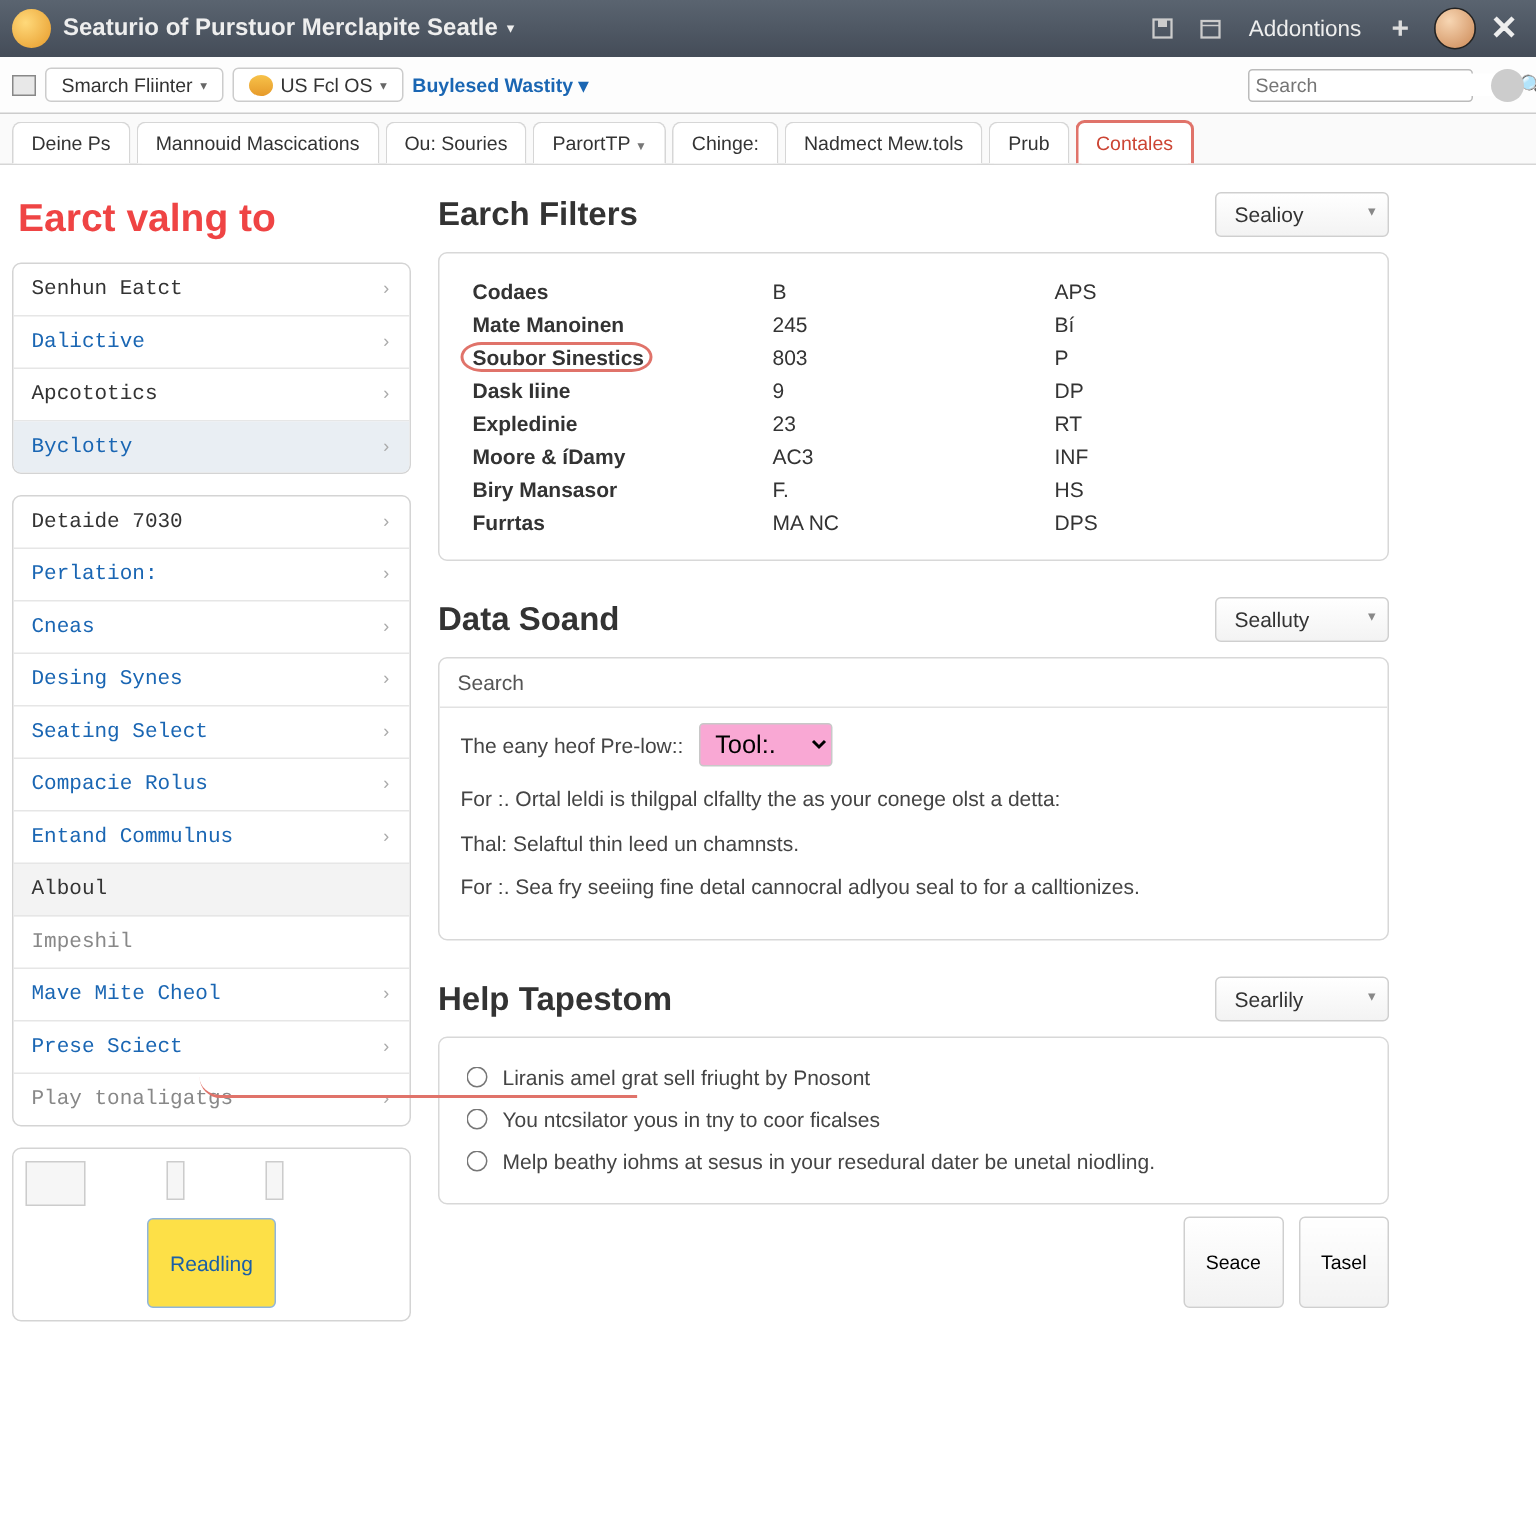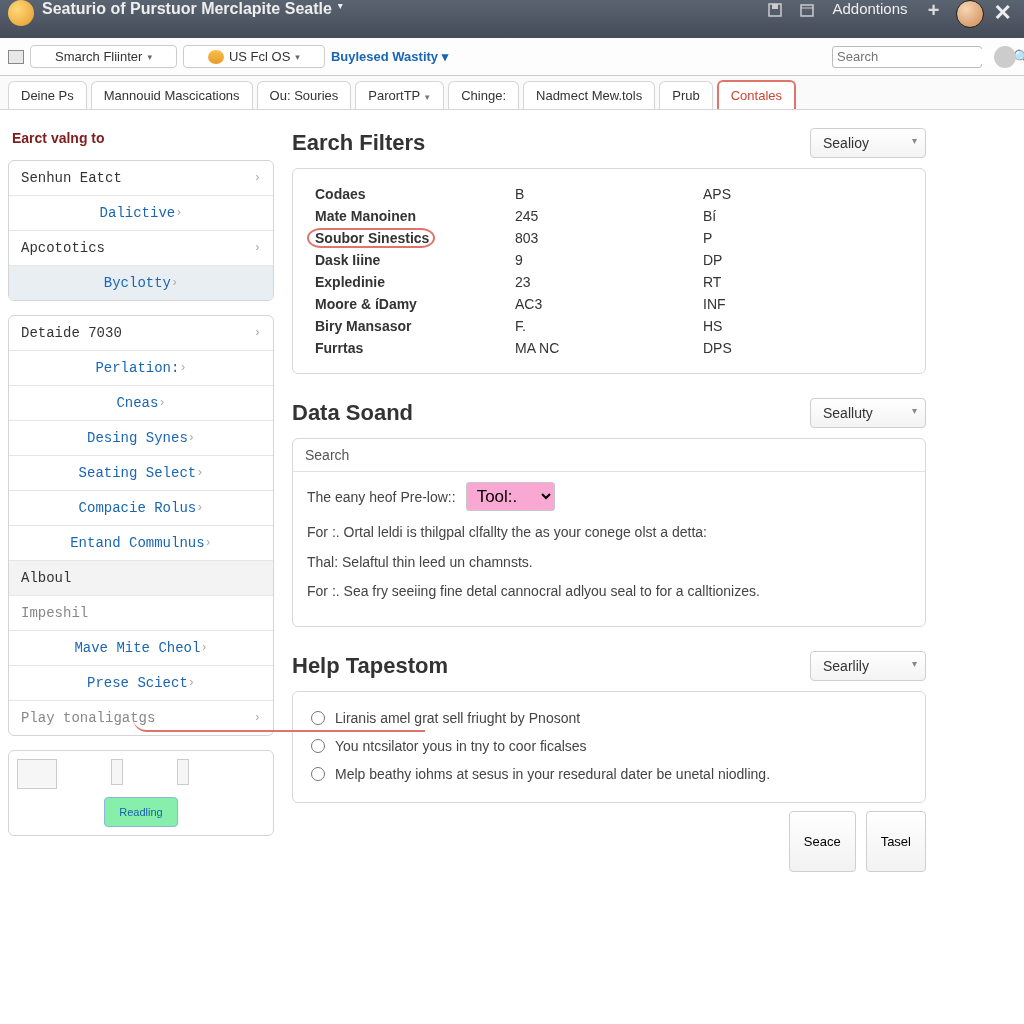--- a/index.html
+++ b/index.html
@@ -1,53 +1,53 @@
 <!DOCTYPE html>
 <html><head>
 <meta charset="utf-8">
 <style>
 * { margin: 0; padding: 0; box-sizing: border-box; }
 body { font-family: Arial, Helvetica, sans-serif; font-size: 13px; background: #fff; color: #333; width: 1024px; height: 1024px; overflow: hidden; }
-.titlebar { background: linear-gradient(#5a6470, #444c58); height: 38px; display: flex; padding: 0 8px; color: #eee; }
+.titlebar { background: linear-gradient(#5a6470, #444c58); height: 38px; display: flex; align-items: center; padding: 0 8px; color: #eee; }
 .titlebar .logo { width: 26px; height: 26px; background: radial-gradient(circle at 35% 35%, #ffd97a, #e69a2a); border-radius: 50%; margin-right: 8px; position: relative; }
 .titlebar .title { font-weight: bold; font-size: 16px; flex: 0 0 auto; }
 .titlebar .title-caret { margin-left: 6px; font-size: 10px; }
 .titlebar .spacer { flex: 1; }
 .titlebar .tb-icon { width: 20px; height: 20px; margin: 0 6px; display: flex; align-items: center; justify-content: center; color: #ddd; cursor: pointer; }
 .titlebar .addons { font-size: 15px; margin: 0 10px; }
 .titlebar .avatar { width: 28px; height: 28px; border-radius: 50%; background: radial-gradient(circle at 35% 30%, #f7d6b3, #cc8855); margin: 0 6px; border: 1px solid #222; }
 .titlebar .close { font-size: 22px; font-weight: bold; cursor: pointer; padding: 0 4px; }
 .toolbar1 { height: 38px; border-bottom: 1px solid #ccc; display: flex; align-items: center; padding: 0 8px; gap: 6px; background: #fdfdfd; }
-.pill { border: 1px solid #ccc; border-radius: 4px; padding: 3px 24px; display: inline-flex; align-items: center; gap: 5px; font-size: 13px; background: #fff; }
+.pill { border: 1px solid #ccc; border-radius: 4px; padding: 3px 10px; display: inline-flex; align-items: center; gap: 5px; font-size: 13px; background: #fff; }
 .pill .caret { font-size: 9px; color: #666; }
 .link-blue { color: #1a66b3; font-weight: bold; cursor: pointer; }
 .searchbox { margin-left: auto; display: flex; align-items: center; border: 1px solid #bbb; border-radius: 3px; padding: 2px 4px; width: 150px; background: #fff; }
 .searchbox input { border: none; outline: none; flex: 1; font-size: 13px; color: #888; }
 .searchbox .mag { color: #666; font-size: 14px; }
 .user-icon { width: 22px; height: 22px; background: #ccc; border-radius: 50%; margin-left: 6px; }
 .tabbar { display: flex; padding: 0 8px; height: 34px; align-items: flex-end; border-bottom: 1px solid #d6d6d6; background: #fafafa; gap: 0; }
 .tab { border: 1px solid #d6d6d6; border-bottom: none; border-radius: 6px 6px 0 0; padding: 6px 12px; margin-right: 4px; background: #fff; font-size: 13px; cursor: pointer; position: relative; }
 .tab.highlight { border: 2px solid #e0736a; border-bottom: none; color: #cc4433; }
 .caret-sm { font-size: 8px; color: #777; margin-left: 3px; }
 .main { display: flex; padding: 18px 8px 8px 8px; gap: 18px; }
 .sidebar { width: 266px; flex: 0 0 266px; }
-.sidebar h2 { font-size: 14px; font-weight: bold; color: #7f1d1d; margin: 2px 0 14px 4px; }
+.sidebar h2 { font-size: 26px; font-weight: bold; color: #ef4444; margin: 2px 0 14px 4px; }
 .nav-group { border: 1px solid #d4d4d4; border-radius: 6px; margin-bottom: 14px; overflow: hidden; background: #fff; }
 .nav-item { display: flex; align-items: center; justify-content: space-between; padding: 9px 12px; border-bottom: 1px solid #e6e6e6; cursor: pointer; font-size: 14px; font-family: Liberation Mono, monospace; }
 .nav-item:last-child { border-bottom: none; }
 .nav-item .chev { color: #aaa; font-size: 12px; }
 .nav-item.dim { color: #888; }
-.nav-item.link { color: #1a66b3; justify-content: center; }
+.nav-item.link { color: #1a66b3; }
 .nav-item.selected { background: #e9eef3; }
 .nav-item.header { background: #f3f3f3; font-weight: 500; }
 .bottom-box { border: 1px solid #d4d4d4; border-radius: 6px; padding: 8px; background: #fff; }
 .bottom-box .thumbs { display: flex; gap: 54px; margin-bottom: 8px; }
 .bottom-box .thumb { width: 40px; height: 30px; border: 1px solid #ccc; background: #f6f6f6; }
 .bottom-box .thumb.small { width: 12px; height: 26px; }
-.reading-btn { display: block; margin: 0 auto; padding: 8px 14px; border: 1px solid #8fb5db; background: #86efac; color: #1a5fa8; border-radius: 4px; font-size: 11px; cursor: pointer; }
+.reading-btn { display: block; margin: 0 auto; padding: 21px 14px; border: 1px solid #8fb5db; background: #fde047; color: #1a5fa8; border-radius: 4px; font-size: 14px; cursor: pointer; }
 .content { flex: 1; display: flex; flex-direction: column; gap: 24px; padding-right: 90px; }
 .panel { border: none; }
 .panel-head { display: flex; align-items: center; justify-content: space-between; margin-bottom: 10px; }
 .panel-head h3 { font-size: 22px; font-weight: 600; color: #333; }
 .dropdown-btn { border: 1px solid #cfcfcf; background: linear-gradient(#fff, #f3f3f3); border-radius: 4px; padding: 6px 26px 6px 12px; font-size: 14px; position: relative; cursor: pointer; min-width: 116px; text-align: left; }
 .dropdown-btn::after { content: "▾"; position: absolute; right: 8px; top: 6px; color: #888; font-size: 10px; }
 .filters-box { border: 1px solid #d8d8d8; border-radius: 6px; padding: 14px 18px; }
 .filters-box table { width: 100%; border-collapse: collapse; }
 .filters-box td { padding: 3px 4px; font-size: 14px; }
 .filters-box td:first-child { font-weight: bold; width: 200px; }

